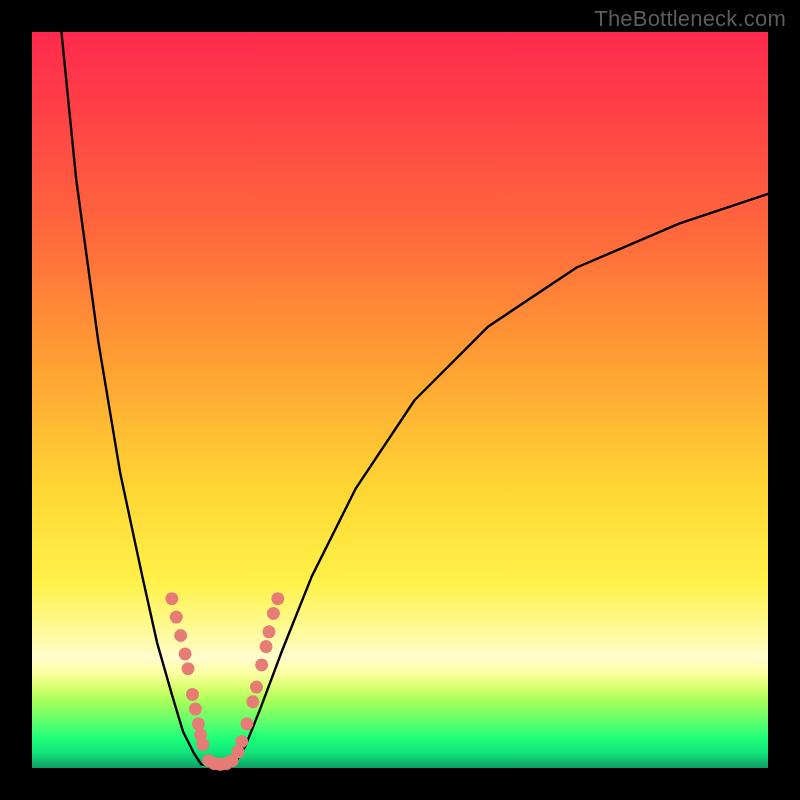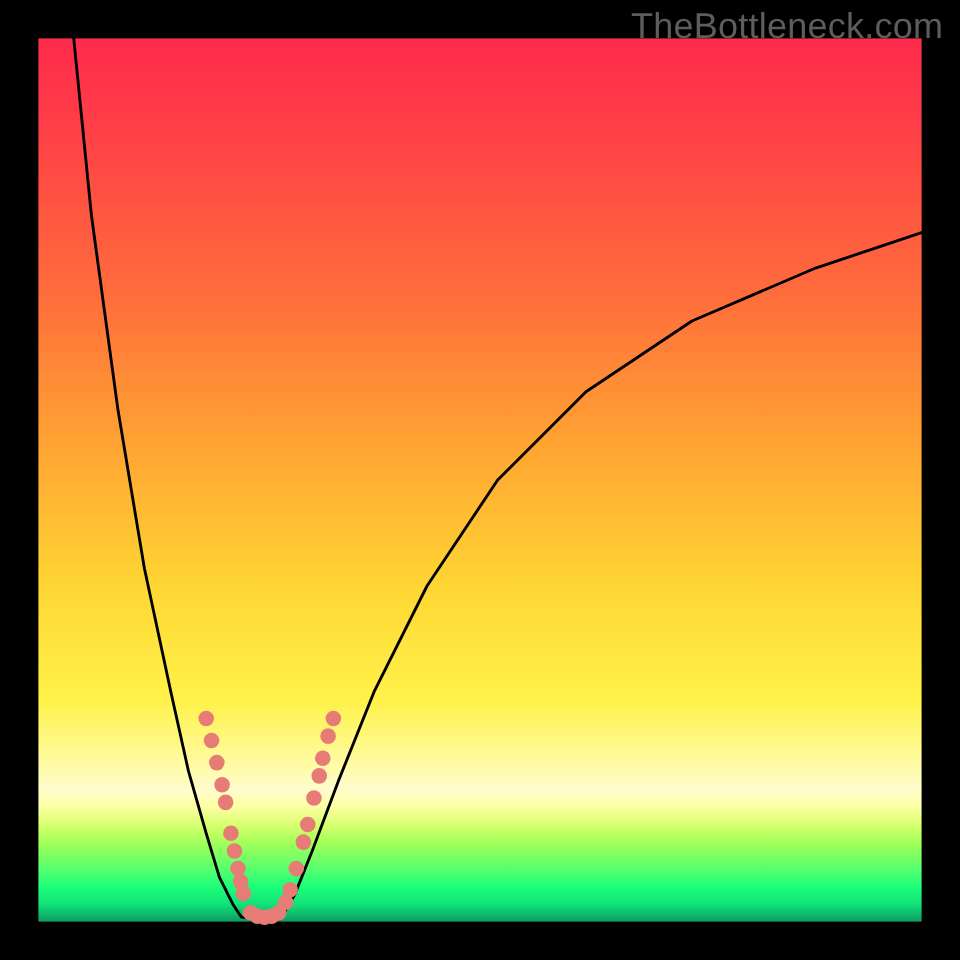--- a/index.html
+++ b/index.html
@@ -44,21 +44,21 @@
       #11e37a 98%,
       #0fbf6e 99%,
       #0e9c61 100%
     );
   }
   .watermark {
     position: absolute;
     top: 6px;
     right: 14px;
     color: #5d5d5d;
-    font-size: 30px;
+    font-size: 22px;
     font-weight: 500;
     letter-spacing: 0.2px;
     pointer-events: none;
     user-select: none;
   }
   svg.curve {
     position: absolute;
     left: 0;
     top: 0;
     width: 736px;

